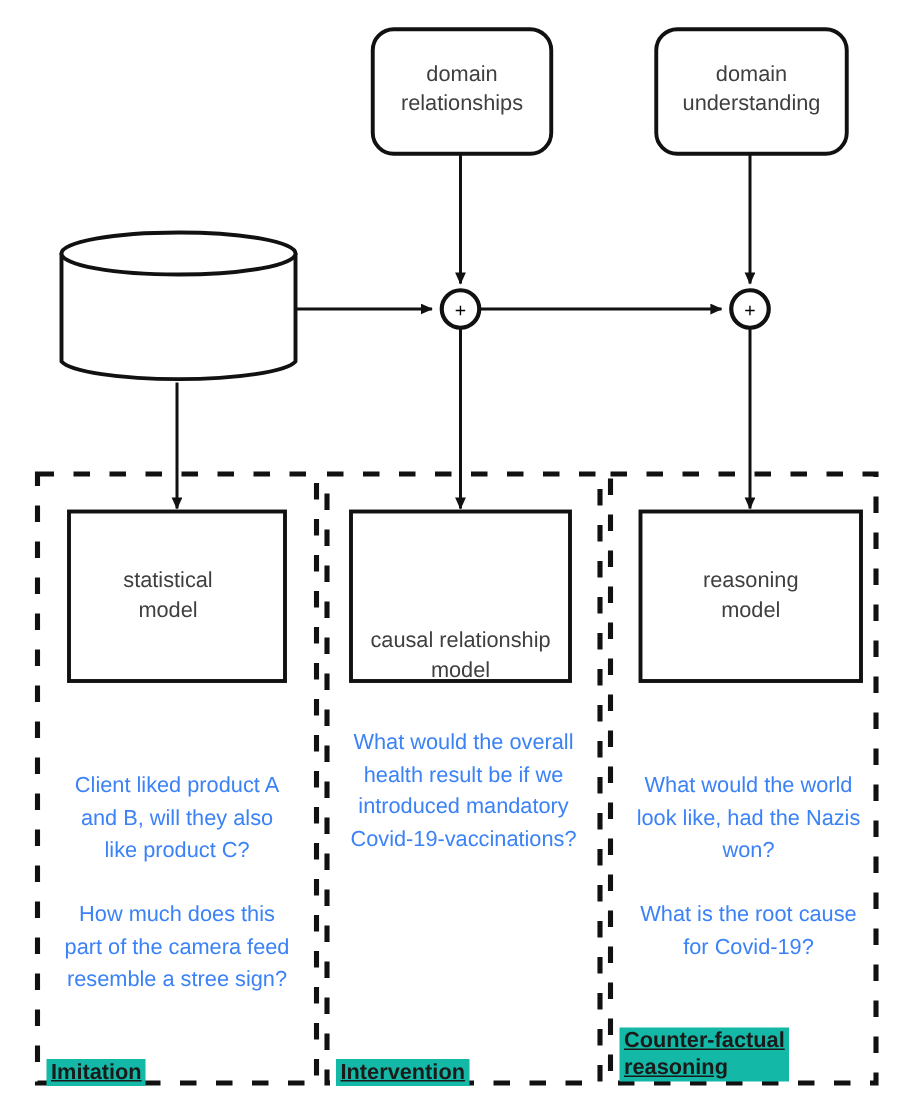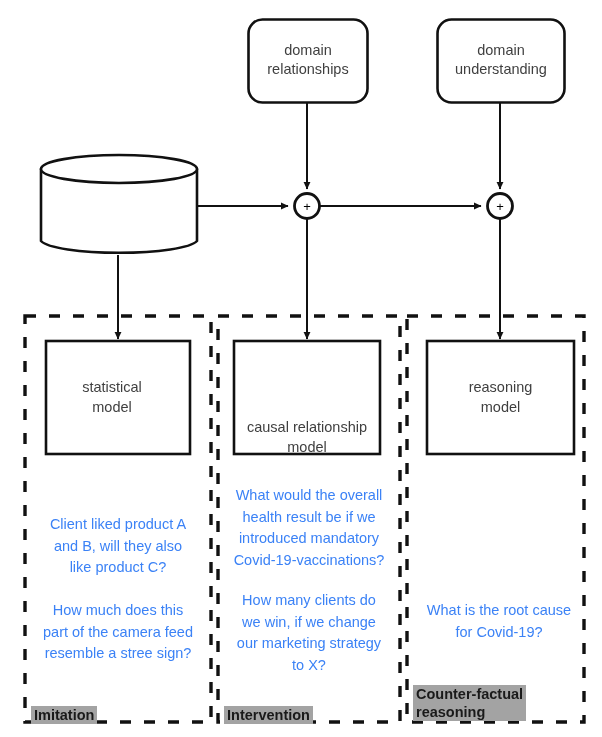--- a/index.html
+++ b/index.html
@@ -47,22 +47,23 @@
     color: #3b82f6;
     white-space: pre-line;
   }
   .zone-label {
     position: absolute;
     font-size: 14.5px;
     line-height: 18px;
     font-weight: bold;
     color: #1a1a1a;
     white-space: pre-line;
-    background: #a3a3a3;
+    background: #14b8a6;
     text-align: left;
+    text-decoration: underline;
   }
   .plus-sign {
     position: absolute;
     font-size: 13px;
     line-height: 13px;
     color: #000000;
     text-align: center;
     width: 14px;
   }
 </style>
@@ -141,25 +142,24 @@
 and B, will they also
 like product C?</div>
   <div class="q-block" style="left:29px; top:600px; width:178px;">How much does this
 part of the camera feed
 resemble a stree sign?</div>
 
   <div class="q-block" style="left:223px; top:485px; width:172px;">What would the overall
 health result be if we
 introduced mandatory
 Covid-19-vaccinations?</div>
-  <div class="q-block" style="left:223px; top:590px; width:172px;">How many clients do
-we win, if we change
-our marketing strategy
-to X?</div>
 
+  <div class="q-block" style="left:413px; top:514px; width:172px;">What would the world
+look like, had the Nazis
+won?</div>
   <div class="q-block" style="left:413px; top:600px; width:172px;">What is the root cause
 for Covid-19?</div>
 
   <div class="zone-label" style="left:31px; top:706px; padding:0 3px;">Imitation</div>
 
   <div class="zone-label" style="left:224px; top:706px; padding:0 3px;">Intervention</div>
 
   <div class="zone-label" style="left:413px; top:685px; padding:0 3px;">Counter-factual
 reasoning</div>
 

